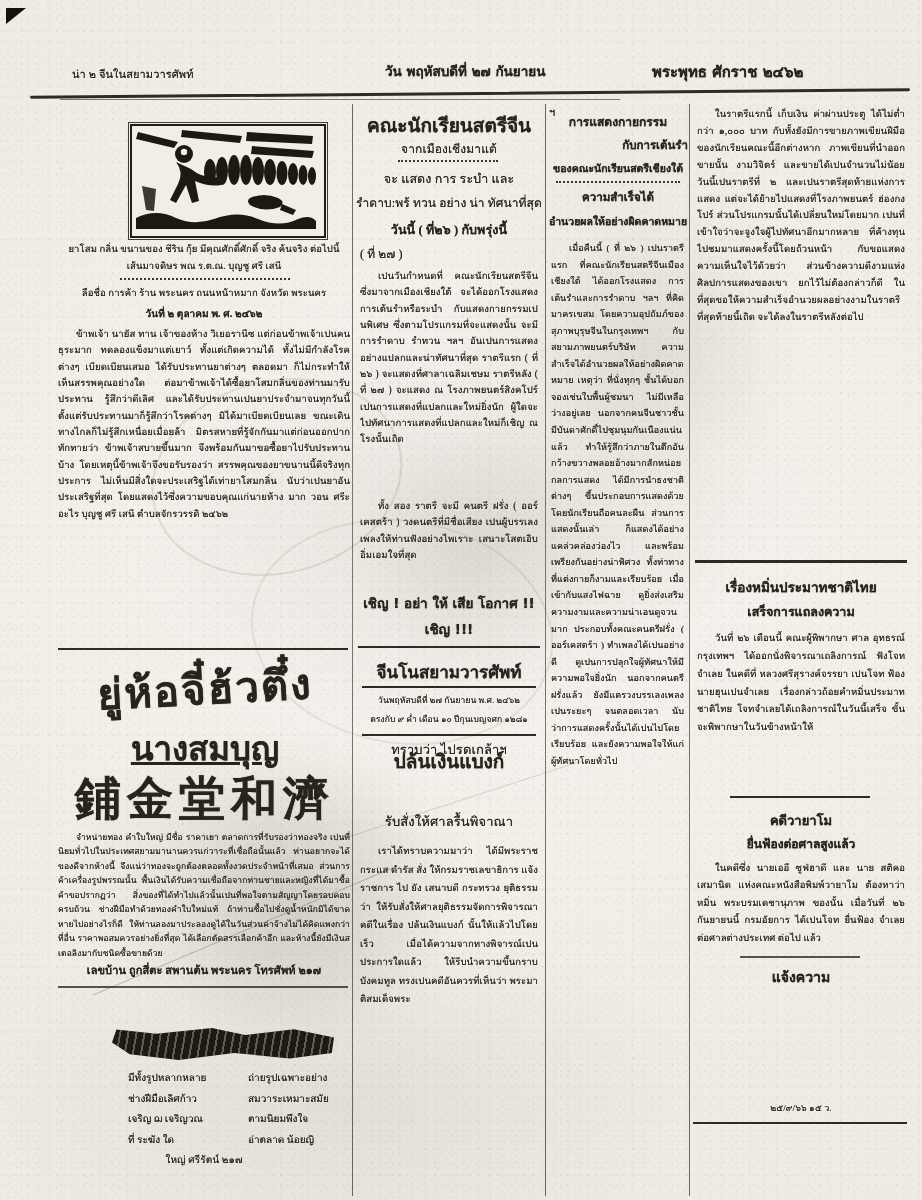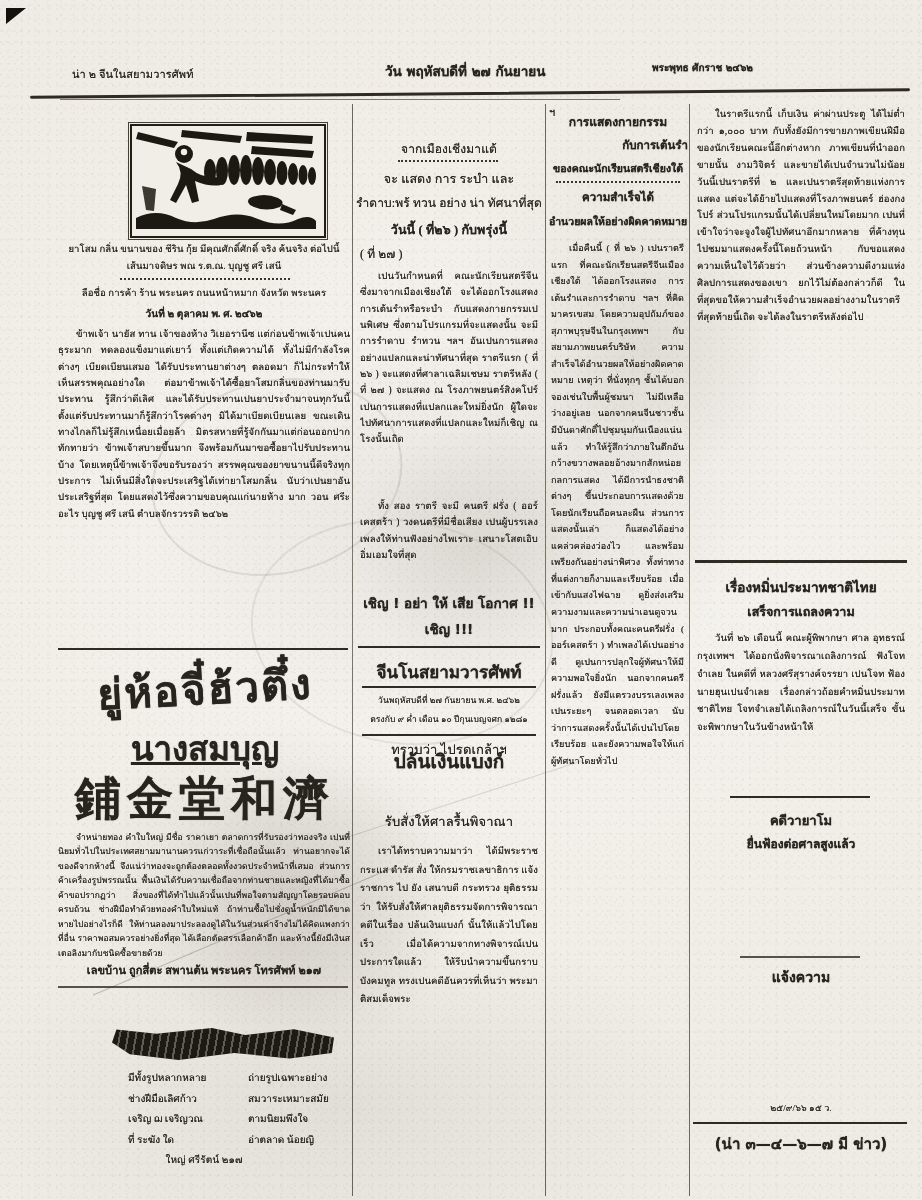--- a/index.html
+++ b/index.html
@@ -51,21 +51,21 @@
   <div class="blot" style="left:330px;top:420px;width:300px;height:260px;background:radial-gradient(circle,rgba(90,84,70,.10),transparent 65%);"></div>
   <div class="blot" style="left:120px;top:760px;width:360px;height:300px;background:radial-gradient(circle,rgba(85,78,64,.12),transparent 65%);"></div>
   <div class="blot" style="left:540px;top:180px;width:220px;height:340px;background:radial-gradient(circle,rgba(95,88,74,.08),transparent 65%);"></div>
   <div class="scribble" style="left:150px;top:380px;width:250px;height:190px;transform:rotate(-14deg);"></div>
   <div class="scribble" style="left:250px;top:520px;width:300px;height:220px;transform:rotate(9deg);border-color:rgba(80,74,62,.10);"></div>
   <div class="crease" style="left:80px;top:930px;width:330px;transform:rotate(-23deg);"></div>
   <div class="crease" style="left:330px;top:800px;width:260px;transform:rotate(-18deg);opacity:.6;"></div>
 
   <div class="abs t" style="left:72px;top:66px;font-size:11px;">น่า ๒   จีนในสยามวารศัพท์</div>
   <div class="abs head" style="left:385px;top:60px;font-size:13.5px;">วัน พฤหัสบดีที่ ๒๗ กันยายน</div>
-  <div class="abs head" style="left:652px;top:60px;font-size:10px;">พระพุทธ ศักราช ๒๔๖๒</div>
+  <div class="abs head" style="left:652px;top:60px;font-size:15px;">พระพุทธ ศักราช ๒๔๖๒</div>
   <div class="hrule" style="left:30px;top:92px;width:880px;height:3px;transform:rotate(-.5deg);border-radius:2px;"></div>
   <div class="hrule" style="left:60px;top:99px;width:560px;height:1px;opacity:.6;"></div>
 
   <div class="vline" style="left:352px;top:104px;height:1092px;"></div>
   <div class="vline" style="left:545px;top:104px;height:1092px;"></div>
   <div class="vline" style="left:689px;top:104px;height:1092px;"></div>
 
   <div class="frame" style="left:130px;top:124px;width:192px;height:110px;">
     <svg width="188" height="106" viewBox="0 0 188 106">
       <g fill="#1c1913">
@@ -118,20 +118,21 @@
     <div>อ่าตลาด น้อยญิ</div>
   </div>
   <div class="abs verse" style="left:128px;top:1068px;width:115px;">
     <div>มีทั้งรูปหลากหลาย</div>
     <div>ช่างฝีมือเลิศก้าว</div>
     <div>เจริญ ฌ เจริญวณ</div>
     <div>ที่ ระฆัง ใด</div>
   </div>
   <div class="abs t ctr" style="left:60px;top:1152px;width:288px;font-size:10px;">ใหญ่ ศรีรัตน์ ๒๑๗</div>
 
+  <div class="abs head ctr" style="left:356px;top:110px;width:186px;font-size:19px;">คณะนักเรียนสตรีจีน</div>
   <div class="abs t ctr" style="left:356px;top:140px;width:186px;font-size:12px;">จากเมืองเชีงมาแต้</div>
   <div class="dashrule" style="left:398px;top:160px;width:100px;"></div>
   <div class="abs t ctr" style="left:356px;top:170px;width:186px;font-size:12.5px;">จะ แสดง การ ระบำ และ</div>
   <div class="abs t ctr" style="left:356px;top:194px;width:186px;font-size:12px;">รำดาบ:พร้ ทวน อย่าง น่า ทัศนาที่สุด</div>
   <div class="abs t ctr b" style="left:356px;top:221px;width:186px;font-size:12.5px;">วันนี้ ( ที่๒๖ )  กับพรุ่งนี้</div>
   <div class="abs t" style="left:360px;top:245px;width:186px;font-size:12px;">( ที่ ๒๗ )</div>
   <div class="abs t sm indent" style="left:360px;top:268px;width:178px;height:268px;overflow:hidden;line-height:1.72;">เปนวันกำหนดที่  คณะนักเรียนสตรีจีน  ซึ่งมาจากเมืองเชียงใต้  จะได้ออกโรงแสดง  การเต้นรำหรือระบำ  กับแสดงกายกรรมเปนพิเศษ   ซึ่งตามโปรแกรมที่จะแสดงนั้น  จะมีการรำดาบ  รำทวน ฯลฯ  อันเปนการแสดงอย่างแปลกและน่าทัศนาที่สุด    ราตรีแรก ( ที่ ๒๖ ) จะแสดงที่ศาลาเฉลิมเชษม    ราตรีหลัง ( ที่ ๒๗ ) จะแสดง ณ โรงภาพยนตร์สิงคโปร์   เปนการแสดงที่แปลกและใหม่ยิ่งนัก  ผู้ใดจะไปทัศนาการแสดงที่แปลกและใหม่ก็เชิญ  ณ  โรงนั้นเถิด</div>
   <div class="abs t sm indent" style="left:360px;top:498px;width:178px;height:90px;overflow:hidden;line-height:1.72;">ทั้ง สอง ราตรี จะมี  คนตรี ฝรั่ง ( ออร์เคสตร้า )  วงดนตรีที่มีชื่อเสียง  เปนผู้บรรเลงเพลงให้ท่านฟังอย่างไพเราะ  เสนาะโสตเอิบอิ่มเอมใจที่สุด</div>
   <div class="abs head ctr" style="left:356px;top:592px;width:186px;font-size:13.5px;">เชิญ !    อย่า ให้ เสีย โอกาศ !!</div>
   <div class="abs head ctr" style="left:356px;top:618px;width:186px;font-size:13.5px;">เชิญ !!!</div>
@@ -156,18 +157,18 @@
   <div class="abs t indent" style="left:551px;top:240px;width:133px;height:950px;overflow:hidden;font-size:9px;line-height:1.84;">เมื่อคืนนี้ ( ที่ ๒๖ ) เปนราตรีแรก  ที่คณะนักเรียนสตรีจีนเมืองเชียงใต้  ได้ออกโรงแสดง  การเต้นรำและการรำดาบ ฯลฯ ที่คิดมาครเขสม   โดยความอุปถัมภ์ของสุภาพบุรุษจีนในกรุงเทพฯ  กับสยามภาพยนตร์บริษัท    ความสำเร็จได้อำนวยผลให้อย่างผิดคาดหมาย   เหตุว่า ที่นั่งทุกๆ ชั้นได้บอกจองเช่นใบพื้นผู้ชมนา  ไม่มีเหลือว่างอยู่เลย   นอกจากคนจีนชาวชั้นมีบันดาศักดิ์ไปชุมนุมกันเนืองแน่นแล้ว  ทำให้รู้สึกว่าภายในตึกอันกว้างขวางพลอยอ้างมากสักหน่อย    กลการแสดง  ได้มีการนำธงชาติต่างๆ ขึ้นประกอบการแสดงด้วย  โดยนักเรียนถือคนละผืน   ส่วนการแสดงนั้นเล่า  ก็แสดงได้อย่างแคล่วคล่องว่องไว  และพร้อมเพรียงกันอย่างน่าพิศวง    ทั้งท่าทางที่แต่งกายก็งามและเรียบร้อย   เมื่อเข้ากับแสงไฟฉาย  ดูยิ่งส่งเสริมความงามและความน่าเอนดูจวนมาก  ประกอบทั้งคณะคนตรีฝรั่ง ( ออร์เคสตร้า ) ทำเพลงได้เปนอย่างดี   ดูเปนการปลุกใจผู้ทัศนาให้มีความพอใจยิ่งนัก    นอกจากคนตรีฝรั่งแล้ว  ยังมีแตรวงบรรเลงเพลงเปนระยะๆ จนตลอดเวลา   นับว่าการแสดงครั้งนั้นได้เปนไปโดยเรียบร้อย  และยังความพอใจให้แก่ผู้ทัศนาโดยทั่วไป</div>
 
   <div class="abs t sm indent" style="left:697px;top:106px;width:208px;height:440px;overflow:hidden;line-height:1.78;">ในราตรีแรกนี้ เก็บเงิน ค่าผ่านประตู ได้ไม่ต่ำกว่า ๑,๐๐๐ บาท   กับทั้งยังมีการขายภาพเขียนฝีมือ ของนักเรียนคณะนี้อีกต่างหาก    ภาพเขียนที่นำออกขายนั้น งามวิจิตร์ และขายได้เปนจำนวนไม่น้อย    วันนี้เปนราตรีที่ ๒ และเปนราตรีสุดท้ายแห่งการแสดง   แต่จะได้ย้ายไปแสดงที่โรงภาพยนตร์ ฮ่องกงโปร์   ส่วนโปรแกรมนั้นได้เปลี่ยนใหม่โดยมาก   เปนที่เข้าใจว่าจะจูงใจผู้ไปทัศนาอีกมากหลาย  ที่ค้างทุนไปชมมาแสดงครั้งนี้โดยถ้วนหน้า   กับขอแสดงความเห็นใจไว้ด้วยว่า  ส่วนข้างความดีงามแห่งศิลปการแสดงของเขา  ยกไว้ไม่ต้องกล่าวก็ดี   ในที่สุดขอให้ความสำเร็จอำนวยผลอย่างงามในราตรีที่สุดท้ายนี้เถิด   จะได้ลงในราตรีหลังต่อไป</div>
   <div class="hrule" style="left:695px;top:560px;width:212px;height:3px;"></div>
   <div class="abs head ctr" style="left:693px;top:576px;width:216px;font-size:13.5px;">เรื่องหมิ่นประมาทชาติไทย</div>
   <div class="abs head ctr" style="left:693px;top:602px;width:216px;font-size:12.5px;">เสร็จการแถลงความ</div>
   <div class="abs t sm indent" style="left:697px;top:630px;width:208px;height:152px;overflow:hidden;line-height:1.88;">วันที่ ๒๖ เดือนนี้   คณะผู้พิพากษา ศาล อุทธรณ์ กรุงเทพฯ  ได้ออกนั่งพิจารณาเถลิงการณ์ ฟังโจท จำเลย   ในคดีที่ หลวงศรีสุรางค์จรรยา เปนโจท  ฟ้องนายฮุนเปนจำเลย  เรื่องกล่าวถ้อยคำหมิ่นประมาทชาติไทย   โจทจำเลยได้เถลิงการณ์ในวันนี้เสร็จ  ขั้นจะพิพากษาในวันข้างหน้าให้</div>
   <div class="hrule" style="left:730px;top:796px;width:140px;height:2px;"></div>
   <div class="abs head ctr" style="left:693px;top:810px;width:216px;font-size:13px;">คดีวายาโม</div>
   <div class="abs head ctr" style="left:693px;top:834px;width:216px;font-size:12px;">ยื่นฟ้องต่อศาลสูงแล้ว</div>
+  <div class="abs t sm indent" style="left:697px;top:860px;width:208px;height:92px;overflow:hidden;line-height:1.84;">ในคดีซึ่ง นายเออี ซูฟ่ฮาดี และ นาย สติคอ เสมานิด แห่งคณะหนังสือพิมพ์วายาโม  ต้องหาว่า หมิ่น พระบรมเดชานุภาพ ของนั้น    เมื่อวันที่ ๒๖ กันยายนนี้  กรมอัยการ ได้เปนโจท ยื่นฟ้อง จำเลย ต่อศาลต่างประเทศ ต่อไป แล้ว</div>
   <div class="hrule" style="left:740px;top:956px;width:120px;height:2px;opacity:.8;"></div>
   <div class="abs head ctr" style="left:693px;top:966px;width:216px;font-size:14px;">แจ้งความ</div>
   <div class="abs t ctr" style="left:693px;top:1102px;width:216px;font-size:9px;">๒๕/๙/๖๖      ๑๕ ว.</div>
   <div class="hrule" style="left:693px;top:1122px;width:214px;height:2px;"></div>
-  <div class="abs head ctr" style="left:693px;top:1132px;width:216px;font-size:15px;">(น่า ๓—๔—๖—๗ มี ข่าว)</div>
 </div>
 
 </body></html>

